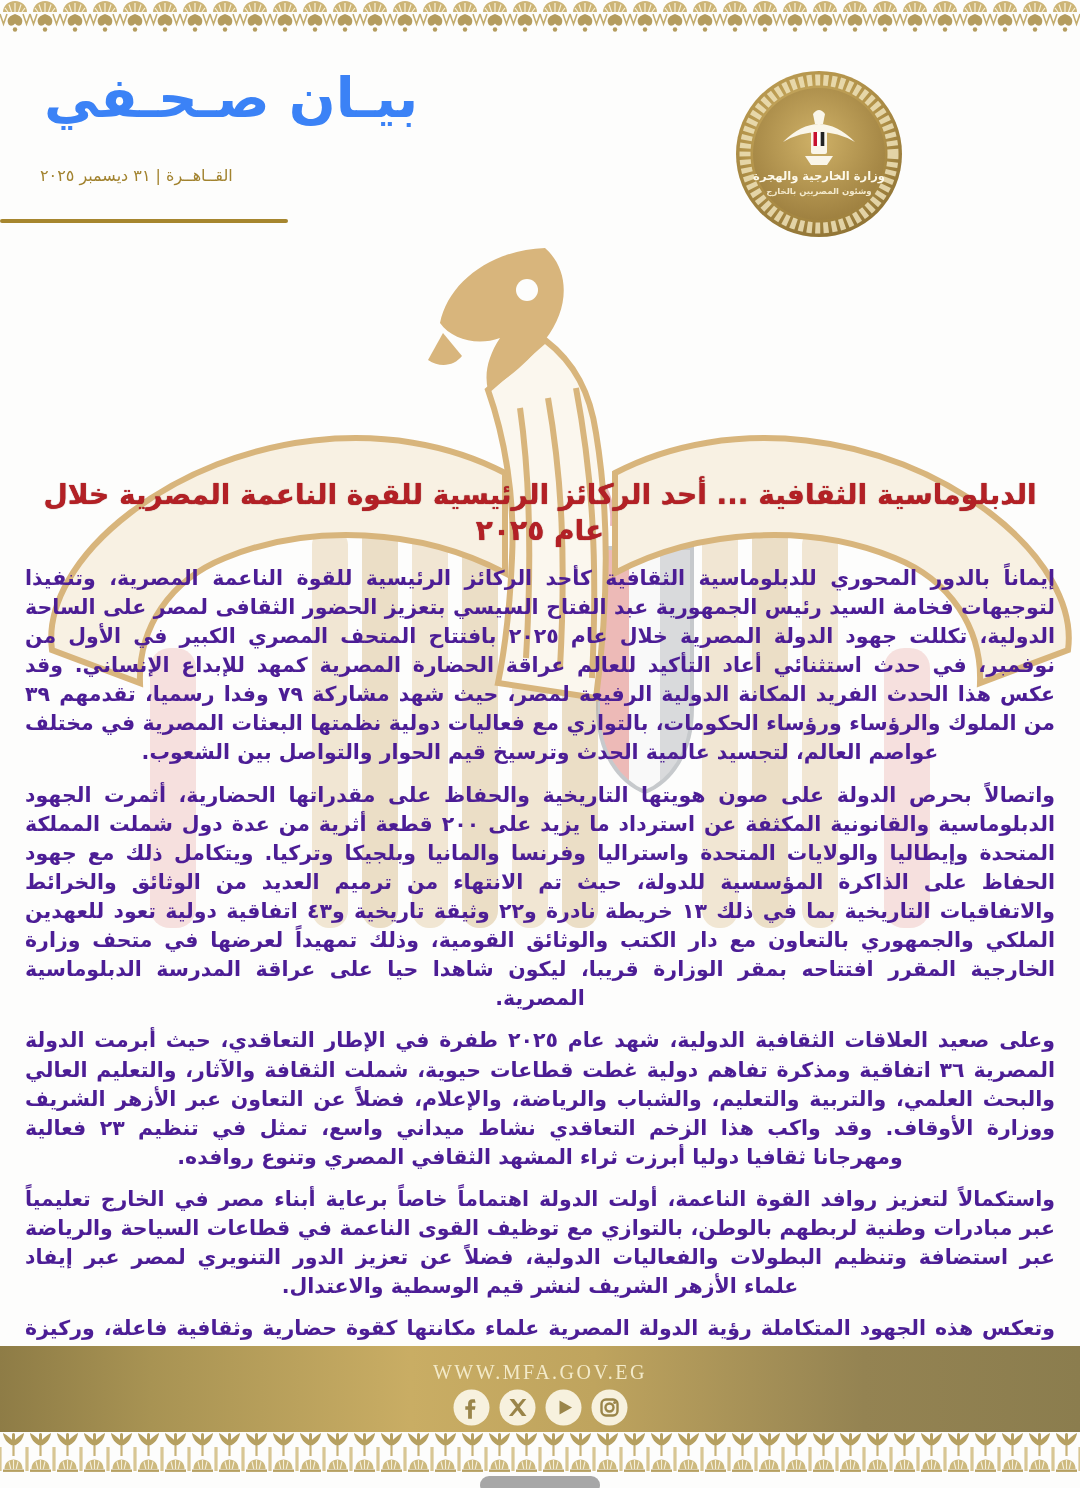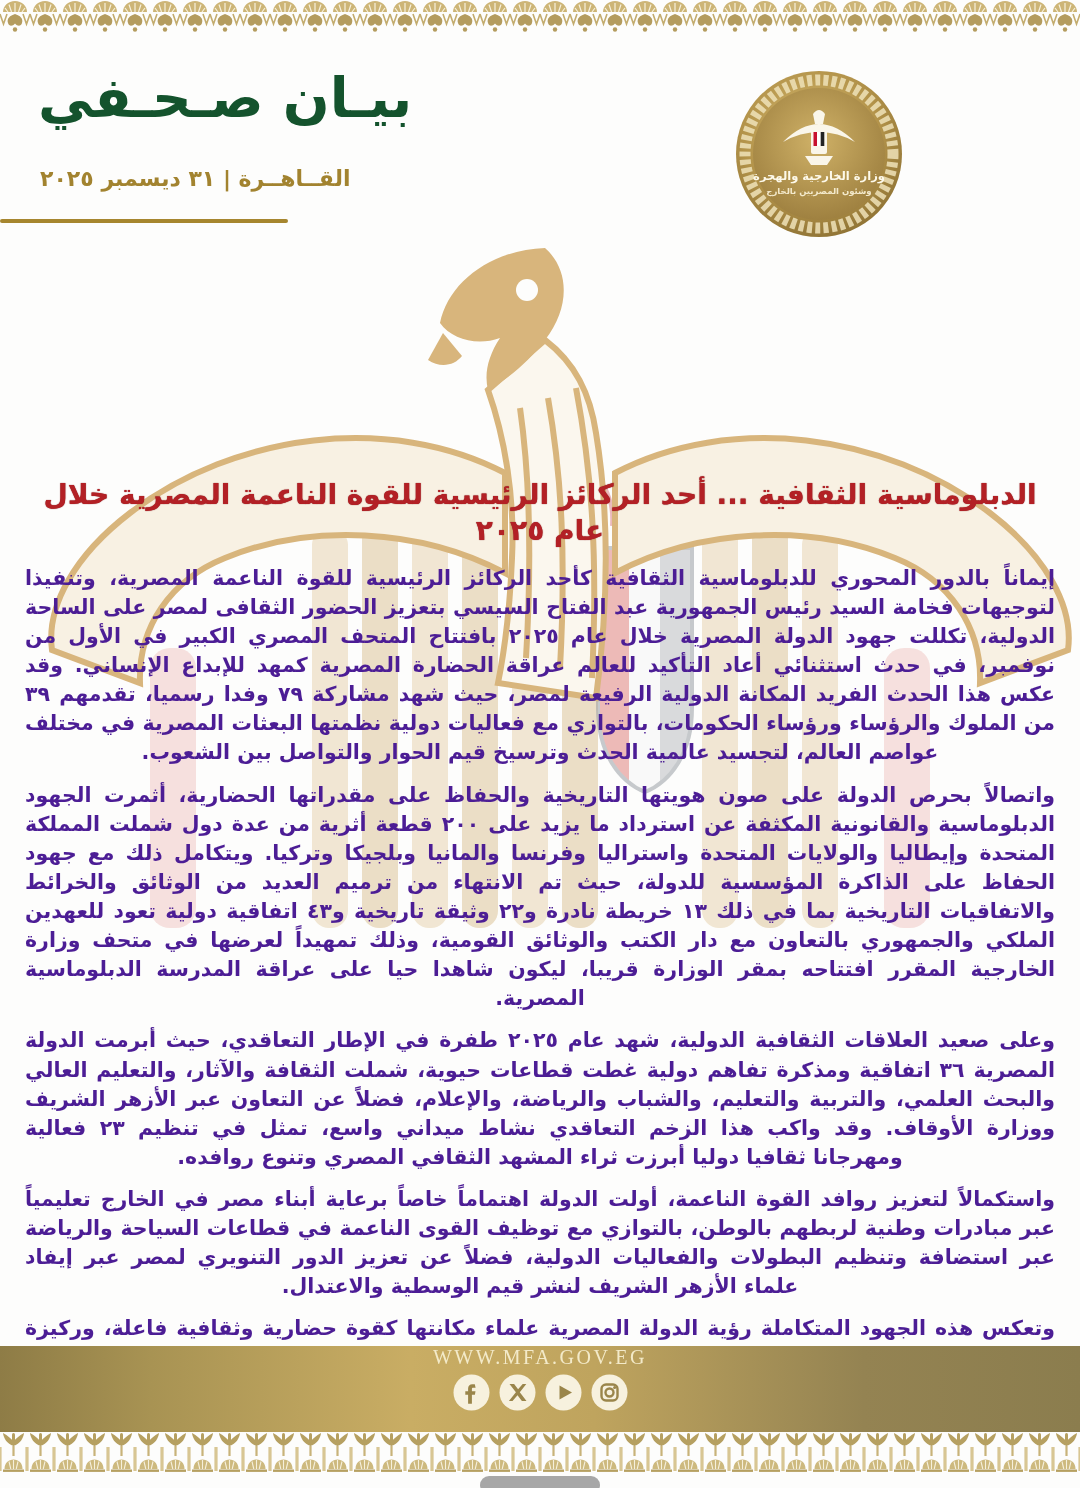--- a/index.html
+++ b/index.html
@@ -9,26 +9,26 @@
     background:#FDFDFC; overflow:hidden;
   }
   
   .ornament-row{ position:absolute; left:0; right:0; display:flex; overflow:hidden; }
   .ornament-row svg{ flex:0 0 auto; }
   .top-border{ top:0; height:33px; }
   .bottom-border{ top:1432px; height:46px; justify-content:center; }
 
   
   .press-title{
-    position:absolute; top:66px; left:38px; direction:rtl;
-    color:#14532d; font-size:55px; font-weight:bold; letter-spacing:1px;
+    position:absolute; top:66px; left:44px; direction:rtl;
+    color:#3b82f6; font-size:55px; font-weight:bold; letter-spacing:1px;
   }
   .dateline{
     position:absolute; top:166px; left:40px; direction:rtl;
-    color:#A2832F; font-size:22px; font-weight:bold;
+    color:#A2832F; font-size:16px; font-weight:normal;
   }
   .header-rule{
     position:absolute; top:219px; left:0; width:288px; height:4px;
     background:#A6862F; border-radius:2px;
   }
   .seal{ position:absolute; top:68px; left:733px; width:172px; height:172px; }
 
   
   .watermark{ position:absolute; top:228px; left:0; width:1080px; height:790px; z-index:1; pointer-events:none; }
 
@@ -46,21 +46,21 @@
     text-align:justify; text-align-last:center; margin-bottom:13px;
   }
 
   
   .footer-bar{
     position:absolute; top:1346px; left:0; right:0; height:86px; z-index:2;
     background:linear-gradient(90deg,#8e7c46 0%,#a89353 14%,#c9ad64 38%,#bfa45e 55%,#948352 80%,#8b7d4e 100%);
     text-align:center;
   }
   .footer-url{
-    margin-top:0; font-family:"Liberation Serif", serif;
+    margin-top:15px; font-family:"Liberation Serif", serif;
     color:#F3EAC9; font-size:20px; letter-spacing:2.5px; font-weight:normal;
   }
   .social-row{ margin-top:5px; display:flex; justify-content:center; gap:9px; }
   .social-row svg{ display:block; }
 
   .bottom-handle{
     position:absolute; top:1476px; left:50%; transform:translateX(-50%);
     width:120px; height:18px; background:#A7A7A7; border-radius:9px; z-index:3;
   }
 </style>

